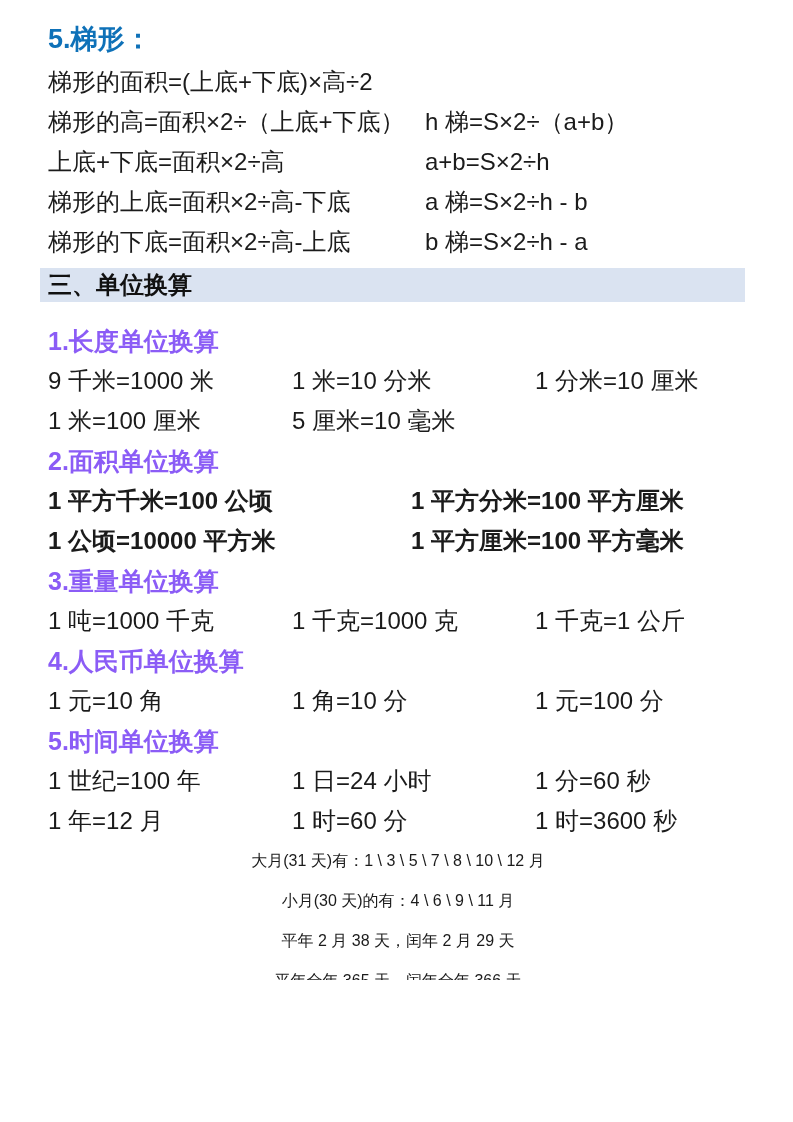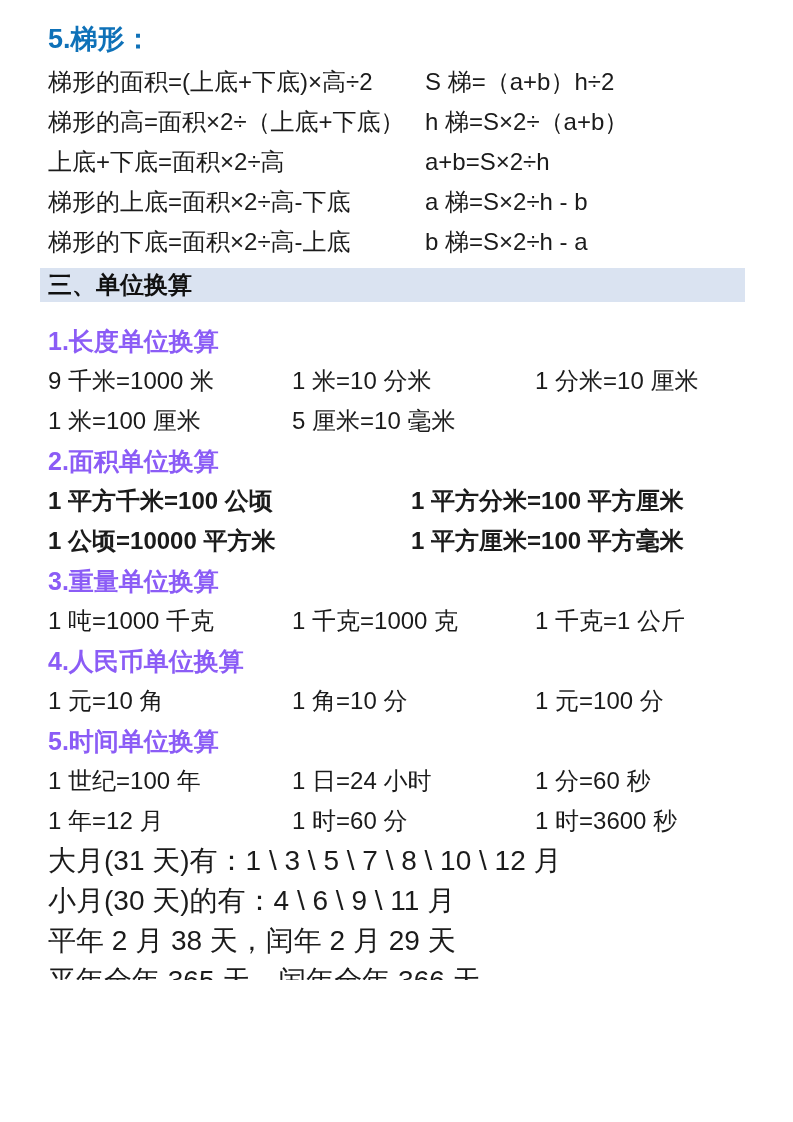--- a/index.html
+++ b/index.html
@@ -52,35 +52,35 @@
   }
   .cols2 {
     display:grid;
     grid-template-columns:363px 1fr;
     font-size:24px;
     line-height:40px;
     white-space:nowrap;
     font-weight:bold;
   }
   .note {
-    font-size:28px;
+    font-size:16px;
     line-height:40px;
     white-space:nowrap;
+    text-align:center;
   }
 </style>
 </head>
 <body>
 
 <div class="page">
 
   <div class="trap-title">5.梯形：</div>
 
   <div class="trap-row">
     <span>梯形的面积=(上底+下底)×高÷2</span>
-    <span>S 梯=（a+b）h÷2</span>
   </div>
   <div class="trap-row">
     <span>梯形的高=面积×2÷（上底+下底）</span>
     <span>h 梯=S×2÷（a+b）</span>
   </div>
   <div class="trap-row">
     <span>上底+下底=面积×2÷高</span>
     <span>a+b=S×2÷h</span>
   </div>
   <div class="trap-row">

